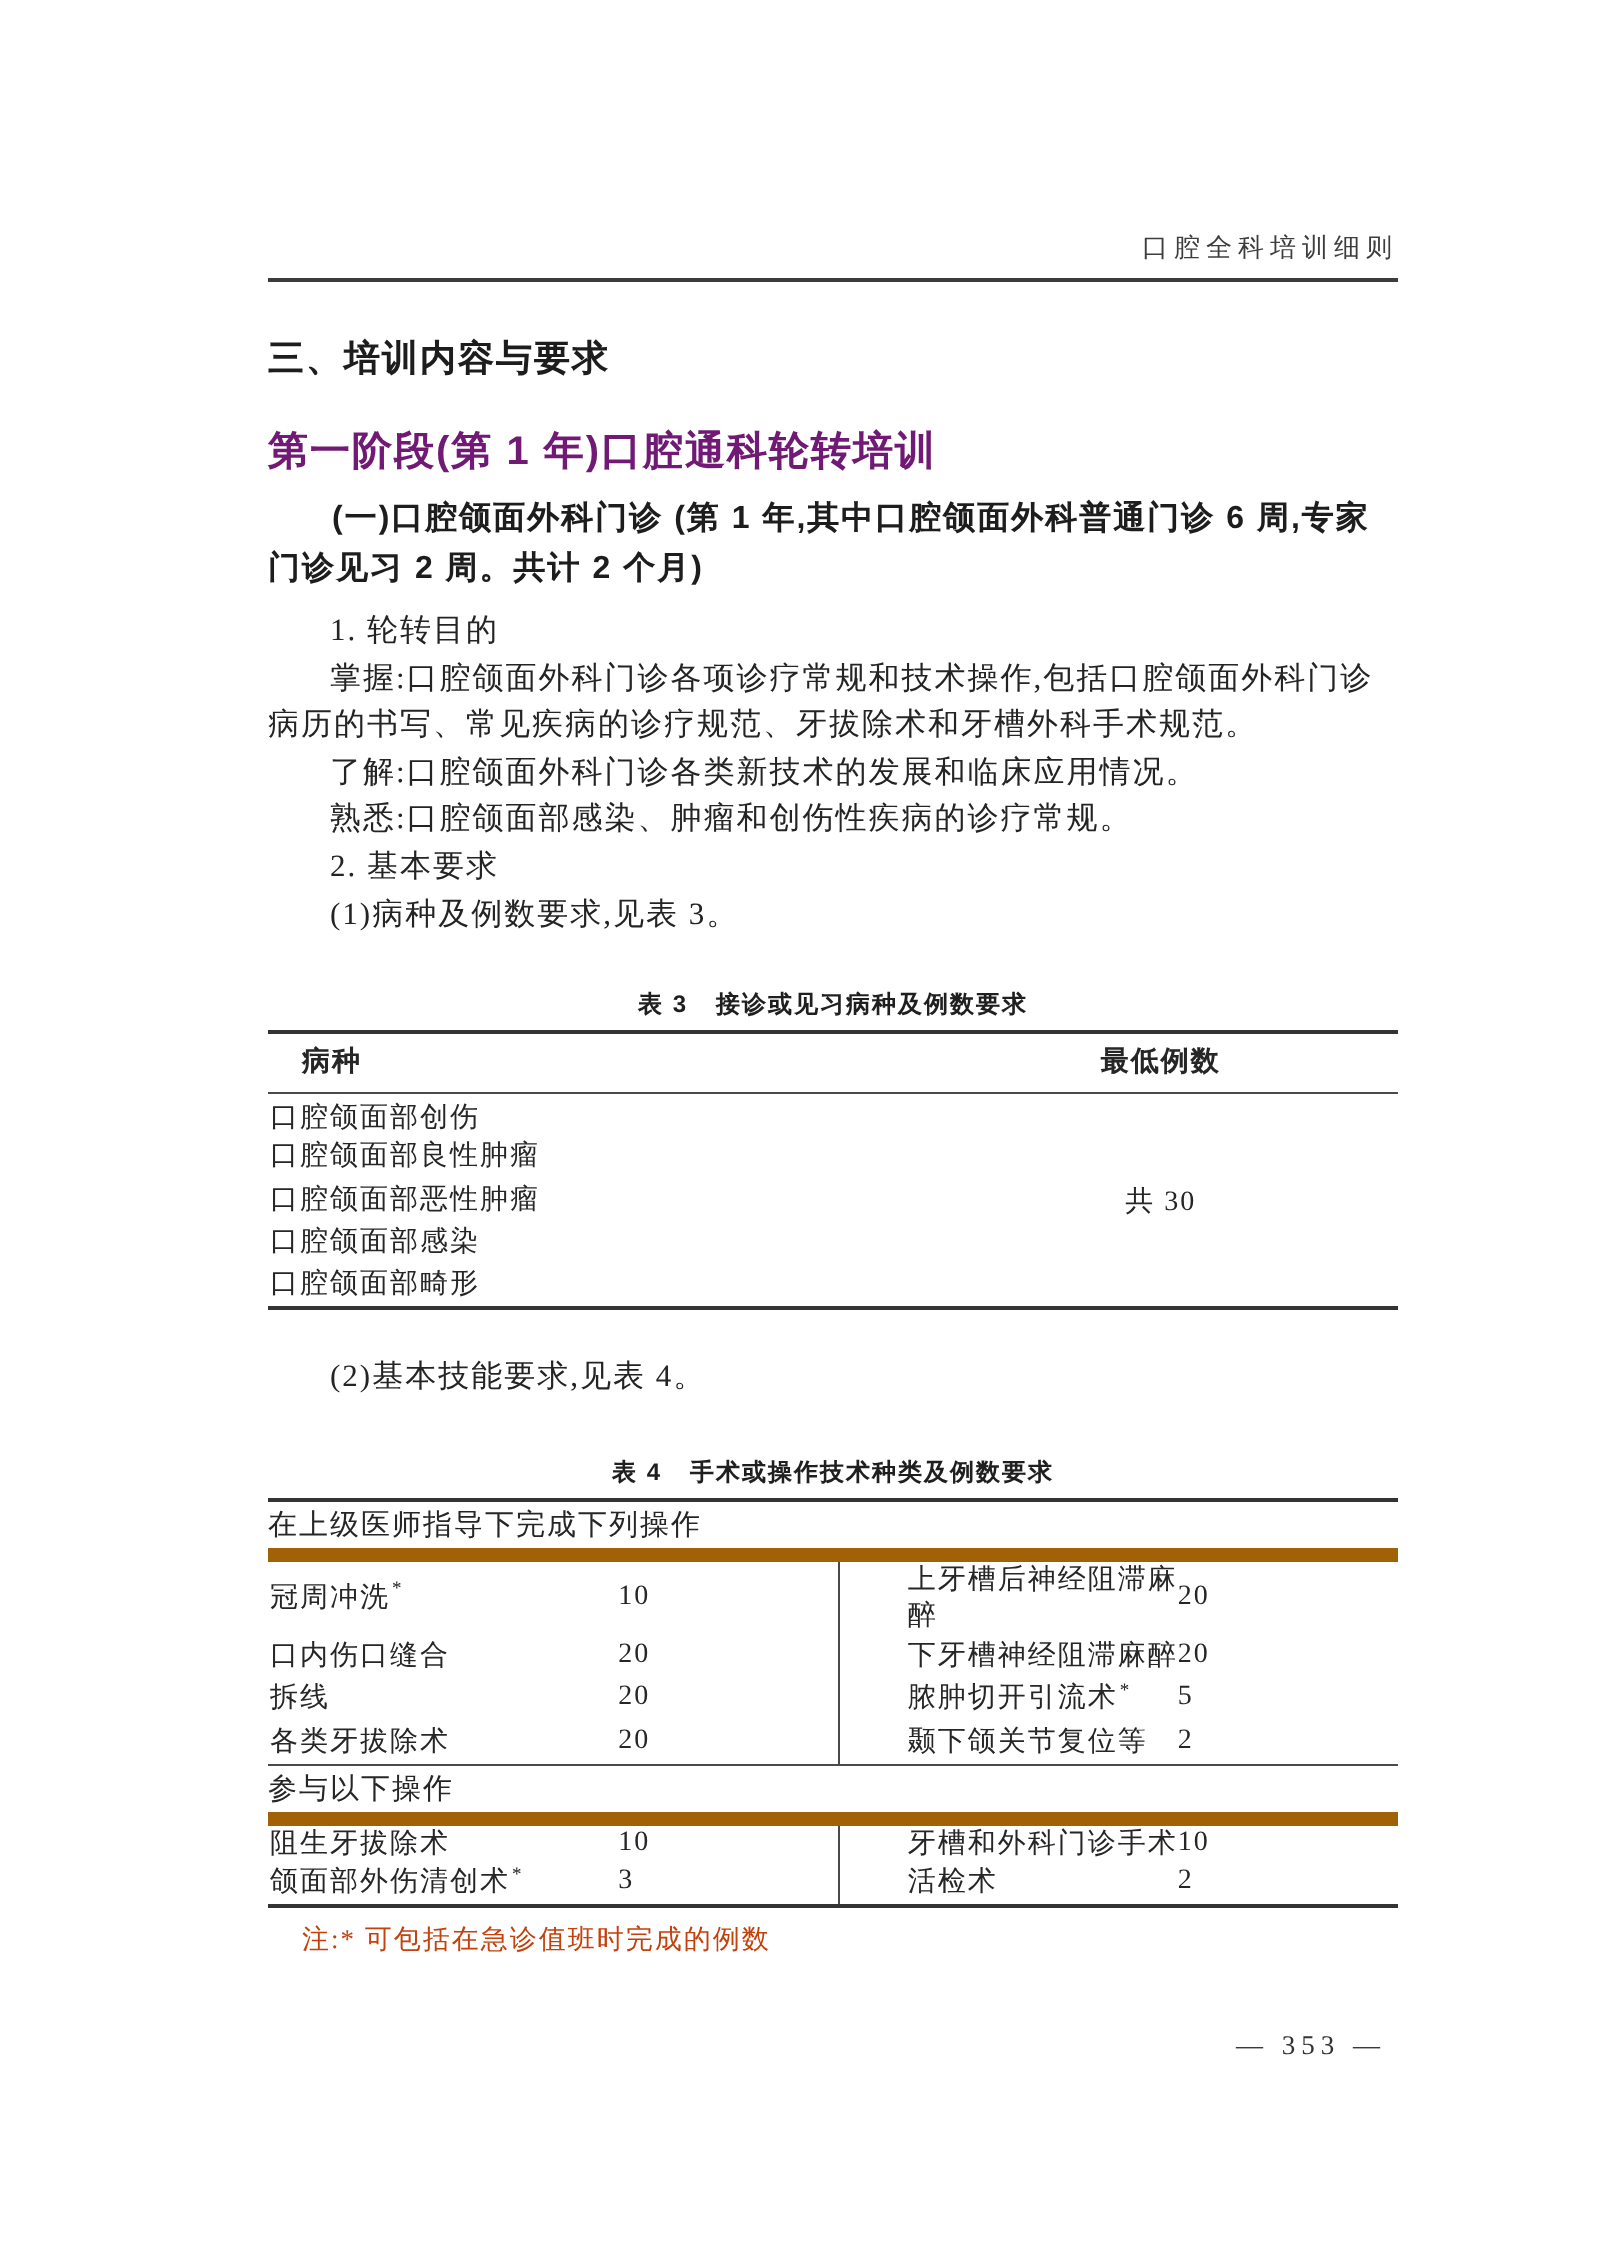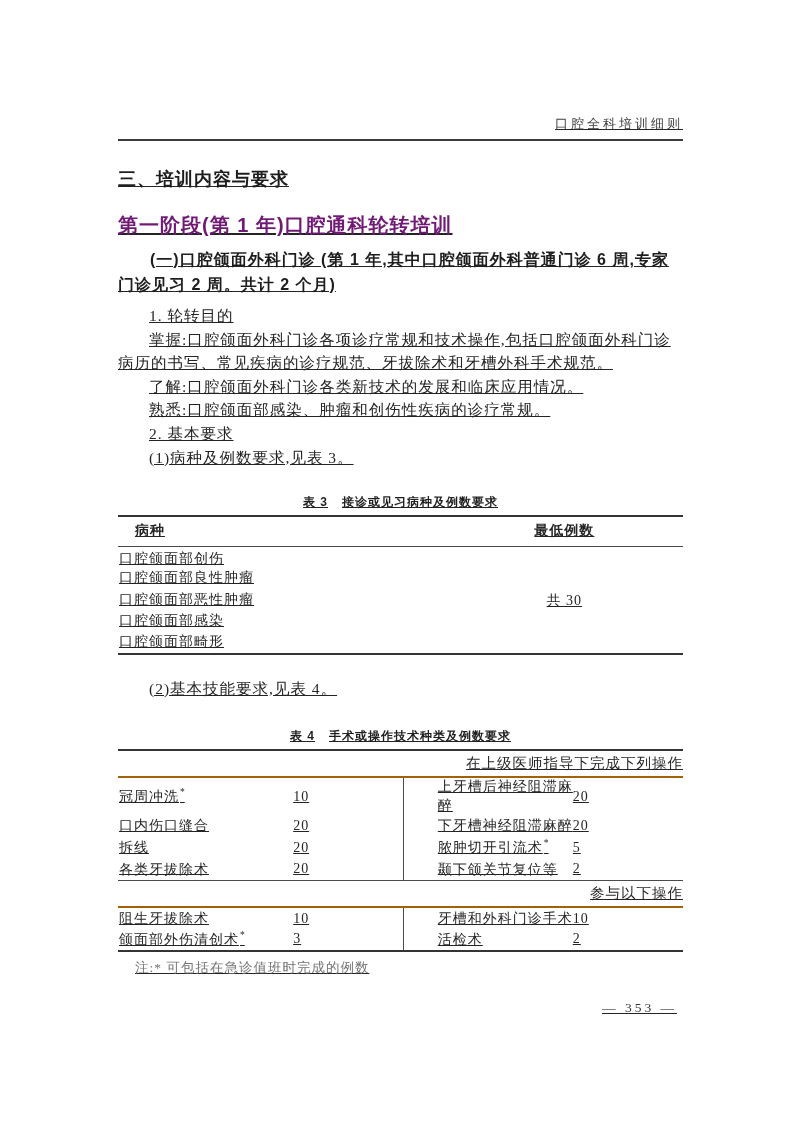--- a/index.html
+++ b/index.html
@@ -8,24 +8,23 @@
     width: 800px;
     height: 1131px;
     background: #ffffff;
     position: relative;
     font-family: "Liberation Serif", "DejaVu Serif", serif;
     color: #242424;
     overflow: hidden;
   }
   .content {
     position: absolute;
-    left: 118px;
+    left: 134px;
     top: 0;
     width: 565px;
-    text-decoration: underline;
   }
   .running-head {
     padding-top: 115px;
     text-align: right;
     font-size: 13px;
     letter-spacing: 3px;
     color: #3d3d3d;
     padding-bottom: 6px;
     border-bottom: 2px solid #3c3c3c;
   }
@@ -96,24 +95,24 @@
   .t3 .hdr th.c2 { text-align: center; width: 42%; }
   .t3 td { height: 21.5px; vertical-align: middle; padding: 0; }
   .t3 td.t3-name { padding-left: 1px; }
   .t3 td.t3-val { text-align: center; vertical-align: middle; }
   .t3 tbody tr:first-child td { padding-top: 3px; }
   .t4 col.n1 { width: 31%; }
   .t4 col.v1 { width: 19.5%; }
   .t4 col.n2 { width: 30%; }
   .t4 col.v2 { width: 19.5%; }
   .t4 .group td {
-    text-align: right;
+    text-align: left;
     height: 27px;
     vertical-align: middle;
-    border-bottom: 2px solid #a16207;
+    border-bottom: 7px solid #a16207;
     font-size: 14.5px;
   }
   .t4 .group.mid td { border-top: 1px solid #4a4a4a; }
   .t4 .hdr th {
     font-family: "Liberation Sans", "DejaVu Sans", sans-serif;
     font-weight: bold;
     font-size: 14px;
     height: 27px;
     vertical-align: middle;
     text-align: center;
@@ -123,24 +122,24 @@
   .t4 .name-l { padding-left: 1px; }
   .t4 .name-r { padding-left: 34px; }
   .t4 .val { text-align: left; }
   .t4 .div-left { border-left: 1px solid #4a4a4a; }
   sup.star { font-size: 9.5px; letter-spacing: 0; vertical-align: super; margin-left: 1px; }
   .tbl-note {
     margin-top: 7px;
     padding-left: 17px;
     font-size: 13.5px;
     letter-spacing: 1px;
-    color: #737373;
+    color: #c2410c;
   }
   .page-number {
-    margin-top: 23px;
+    margin-top: 36px;
     text-align: right;
     padding-right: 6px;
     font-size: 13.5px;
     letter-spacing: 3px;
     color: #333333;
   }
 </style>
 </head>
 <body>
 

